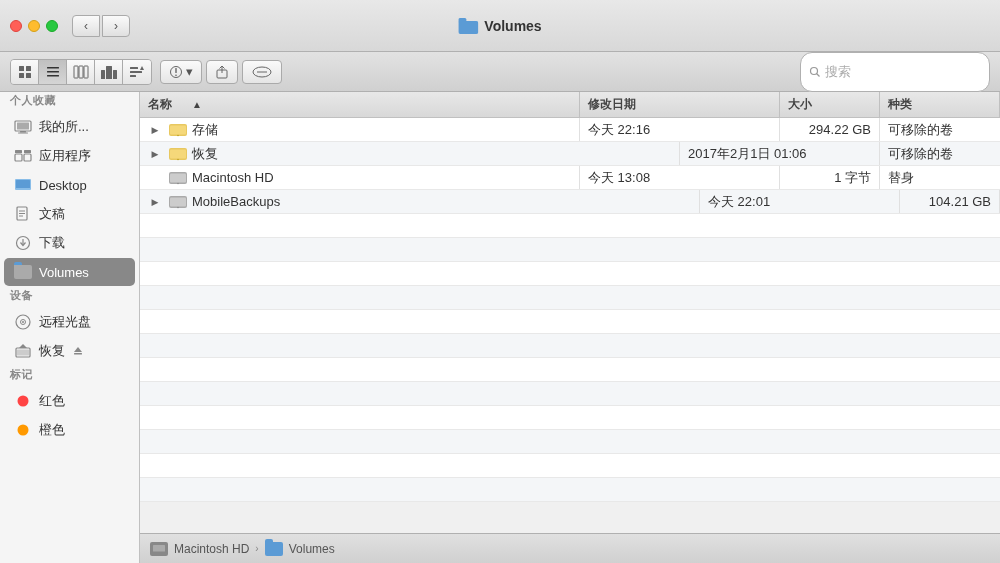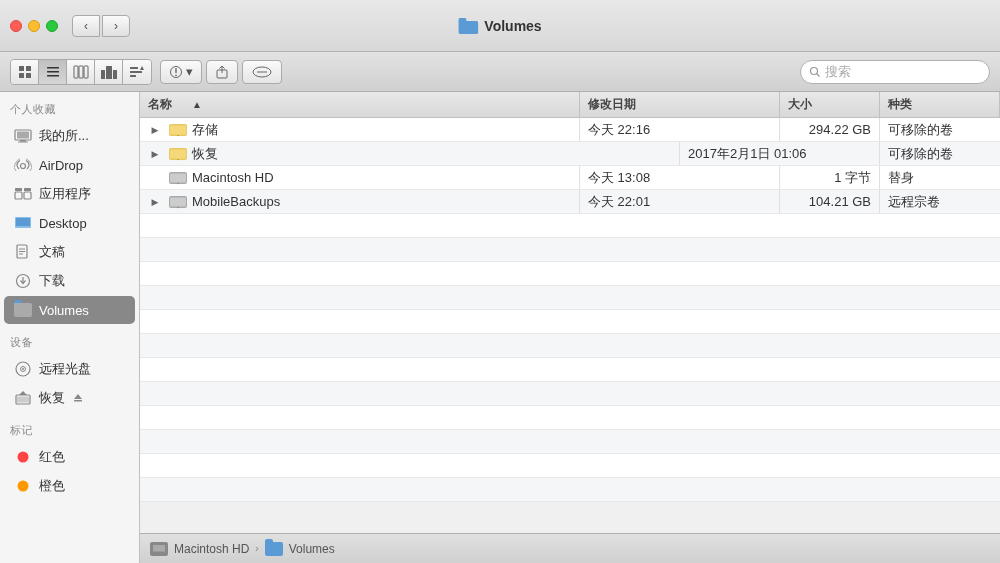--- a/index.html
+++ b/index.html
@@ -125,21 +125,21 @@
       display: flex;
       align-items: center;
       justify-content: center;
       gap: 3px;
       font-size: 13px;
       color: #555;
     }
     .search-box {
       margin-left: auto;
       width: 190px;
-      height: 24px;
+      height: 40px;
       background: white;
       border: 1px solid #b0b0b0;
       border-radius: 12px;
       display: flex;
       align-items: center;
       padding: 0 8px;
       gap: 4px;
       color: #999;
       font-size: 13px;
     }
@@ -154,23 +154,23 @@
     
     .sidebar {
       width: 140px;
       background: #f5f5f5;
       border-right: 1px solid #c0c0c0;
       overflow-y: auto;
       flex-shrink: 0;
     }
     .sidebar-section-header {
       font-size: 11px;
-      font-weight: 400;
+      font-weight: 700;
       color: #888;
-      padding: 10px 10px 4px;
+      padding: 1px 10px 4px;
       text-transform: uppercase;
       letter-spacing: 0.5px;
     }
     .sidebar-item {
       display: flex;
       align-items: center;
       gap: 7px;
       padding: 5px 10px;
       cursor: pointer;
       border-radius: 5px;
@@ -448,32 +448,20 @@
             <rect x="1" y="1" width="16" height="10" rx="1" fill="none" stroke="#888" stroke-width="1.2"></rect>
             <rect x="3" y="2.5" width="12" height="7" rx="0.5" fill="#aaa"></rect>
             <rect x="6" y="11" width="6" height="1.5" rx="0.5" fill="#888"></rect>
             <rect x="4" y="12.5" width="10" height="1" rx="0.5" fill="#888"></rect>
           </svg>
       </div>
       <span>我的所...</span>
     </div>
 
 
-    <div class="sidebar-item">
-      <div class="si-icon">
-        <svg width="18" height="14" viewBox="0 0 18 14">
-            <circle cx="9" cy="8" r="2.5" fill="none" stroke="#888" stroke-width="1.2"></circle>
-            <path d="M5,11 Q3,9 3,7 Q3,4 6,2.5" fill="none" stroke="#888" stroke-width="1.2"></path>
-            <path d="M13,11 Q15,9 15,7 Q15,4 12,2.5" fill="none" stroke="#888" stroke-width="1.2"></path>
-            <path d="M2,13 Q-1,10 1,6 Q3,2 6,0.5" fill="none" stroke="#aaa" stroke-width="1"></path>
-            <path d="M16,13 Q19,10 17,6 Q15,2 12,0.5" fill="none" stroke="#aaa" stroke-width="1"></path>
-          </svg>
-      </div>
-      <span>AirDrop</span>
-    </div>
 
     <div class="sidebar-item">
       <div class="si-icon">
         <svg width="18" height="14" viewBox="0 0 18 14">
             <rect x="1" y="5" width="7" height="7" rx="1" fill="none" stroke="#888" stroke-width="1.2"></rect>
             <rect x="10" y="5" width="7" height="7" rx="1" fill="none" stroke="#888" stroke-width="1.2"></rect>
             <rect x="1" y="1" width="7" height="3" rx="0.5" fill="#888"></rect>
             <rect x="10" y="1" width="7" height="3" rx="0.5" fill="#888"></rect>
           </svg>
       </div>
@@ -658,23 +646,20 @@
             <circle cx="10" cy="13.5" r="0.8" fill="#888"></circle>
           </svg>
           <span>MobileBackups</span>
         </div>
         <div class="file-cell date-cell">
           <span>今天 22:01</span>
         </div>
         <div class="file-cell size-cell">
           <span>104.21 GB</span>
         </div>
-        <div class="file-cell kind-cell">
-          <span>远程宗卷</span>
-        </div>
       </div>
 
       <div class="file-row" style="height:24px;"></div>
       <div class="file-row" style="height:24px;"></div>
       <div class="file-row" style="height:24px;"></div>
       <div class="file-row" style="height:24px;"></div>
       <div class="file-row" style="height:24px;"></div>
       <div class="file-row" style="height:24px;"></div>
       <div class="file-row" style="height:24px;"></div>
       <div class="file-row" style="height:24px;"></div>

